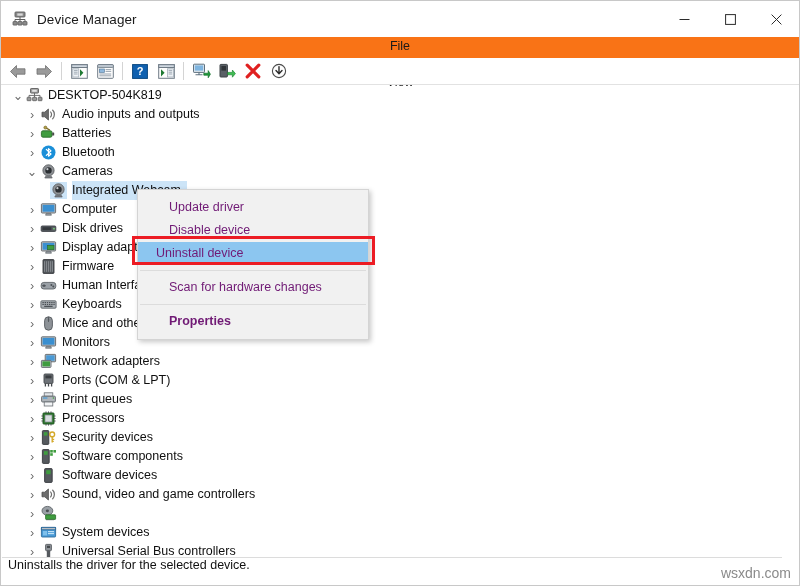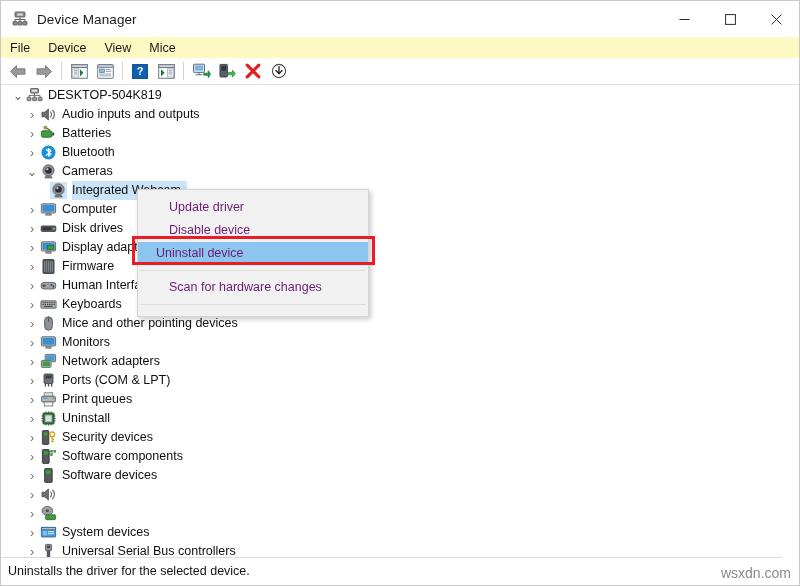--- a/index.html
+++ b/index.html
@@ -50,23 +50,24 @@
     width: 46px; height: 36px;
     display: flex; align-items: center; justify-content: center;
     color: #2b2b2b;
   }
 
   
   .menubar {
     position: absolute;
     left: 0; top: 36px;
     width: 798px; height: 22px;
-    background: #fef9c3;
+    background: #f97316;
     display: flex;
     align-items: center;
+    flex-direction: column;
   }
   .menubar .mi {
     font-size: 12.5px;
     color: #1a1a1a;
     padding: 2px 9px;
     cursor: default;
   }
 
   
   .toolbar {
@@ -178,21 +179,21 @@
   }
 
   
   .statusbar {
     position: absolute;
     left: 1px; bottom: 1px;
     width: 780px; height: 27px;
     background: #ffffff;
     border-top: 1px solid #dcdcdc;
     display: flex;
-    align-items: center;
+    align-items: flex-start;
   }
   .status-text {
     font-size: 12.5px;
     color: #111111;
     padding-left: 6px;
   }
   .watermark {
     position: absolute;
     right: 8px; bottom: 4px;
     font-size: 14px;
@@ -554,21 +555,21 @@
     <div class="trow lvl1">
       <span class="chev">›</span>
       <span class="ticon ico">
         <svg width="17" height="17" viewBox="0 0 17 17">
           <rect x="3" y="3" width="11" height="11" rx="0.7" fill="#2f7a2f" stroke="#1f5520" stroke-width="1"></rect>
           <rect x="5" y="5" width="7" height="7" fill="#d8dde0" stroke="#7d8287" stroke-width="0.7"></rect>
           <path d="M6 1.4 v1.6 M8.5 1.4 v1.6 M11 1.4 v1.6 M6 14 v1.6 M8.5 14 v1.6 M11 14 v1.6
                    M1.4 6 h1.6 M1.4 8.5 h1.6 M1.4 11 h1.6 M14 6 h1.6 M14 8.5 h1.6 M14 11 h1.6" stroke="#4a4f54" stroke-width="0.9"></path>
         </svg>
       </span>
-      <span class="tlabel">Uninstall</span>
+      <span class="tlabel">Processors</span>
     </div>
 
     <div class="trow lvl1">
       <span class="chev">›</span>
       <span class="ticon ico">
         <svg width="17" height="17" viewBox="0 0 17 17">
           <rect x="2.4" y="1.6" width="6.4" height="13.8" rx="0.8" fill="#55595e" stroke="#35383c" stroke-width="0.9"></rect>
           <rect x="3.8" y="3.2" width="3.6" height="3.4" fill="#3f9c3f"></rect>
           <circle cx="12.2" cy="5.4" r="2.4" fill="none" stroke="#d4a92a" stroke-width="1.4"></circle>
           <path d="M12.2 7.6 v6 M12.2 10.4 h2 M12.2 12.4 h1.6" stroke="#d4a92a" stroke-width="1.4"></path>
@@ -604,20 +605,21 @@
 
     <div class="trow lvl1">
       <span class="chev">›</span>
       <span class="ticon ico">
         <svg width="17" height="17" viewBox="0 0 17 17">
           <path d="M2 6.2 h2.8 L8.4 3 v11 L4.8 10.8 H2 Z" fill="#6e6e6e" stroke="#4a4a4a" stroke-width="0.8" stroke-linejoin="round"></path>
           <path d="M10.3 5.6 a4 4 0 0 1 0 5.8" fill="none" stroke="#6e6e6e" stroke-width="1.2"></path>
           <path d="M12.4 3.8 a6.6 6.6 0 0 1 0 9.4" fill="none" stroke="#6e6e6e" stroke-width="1.2"></path>
         </svg>
       </span>
+      <span class="tlabel">Sound, video and game controllers</span>
     </div>
 
     <div class="trow lvl1">
       <span class="chev">›</span>
       <span class="ticon ico">
         <svg width="17" height="17" viewBox="0 0 17 17">
           <ellipse cx="7.4" cy="5.8" rx="5.4" ry="4.4" fill="#9aa0a6" stroke="#5f6469" stroke-width="0.9"></ellipse>
           <ellipse cx="7.4" cy="5.8" rx="1.6" ry="1.4" fill="#4a4f54"></ellipse>
           <rect x="5.6" y="9.8" width="10" height="4.6" rx="0.6" fill="#3f9c3f" stroke="#2a6b2a" stroke-width="0.8"></rect>
           <path d="M7 14.4 v1 M9 14.4 v1 M11 14.4 v1 M13 14.4 v1" stroke="#4a4f54" stroke-width="0.8"></path>
@@ -653,20 +655,21 @@
 
   </div>
 
   <div class="ctxmenu">
     <div class="ctxitem">Update driver</div>
     <div class="ctxitem">Disable device</div>
     <div class="ctxitem highlighted">Uninstall device</div>
     <div class="ctxsep"></div>
     <div class="ctxitem">Scan for hardware changes</div>
     <div class="ctxsep"></div>
+    <div class="ctxitem bold">Properties</div>
   </div>
 
   <div class="annot-box"></div>
 
   <div class="statusbar">
     <div class="status-text">Uninstalls the driver for the selected device.</div>
   </div>
 
   <div class="watermark">wsxdn.com</div>
 

